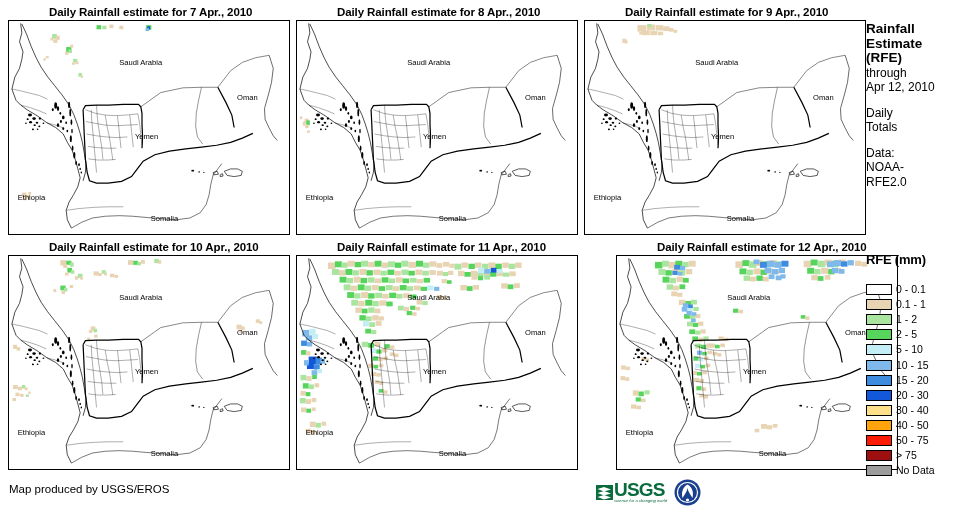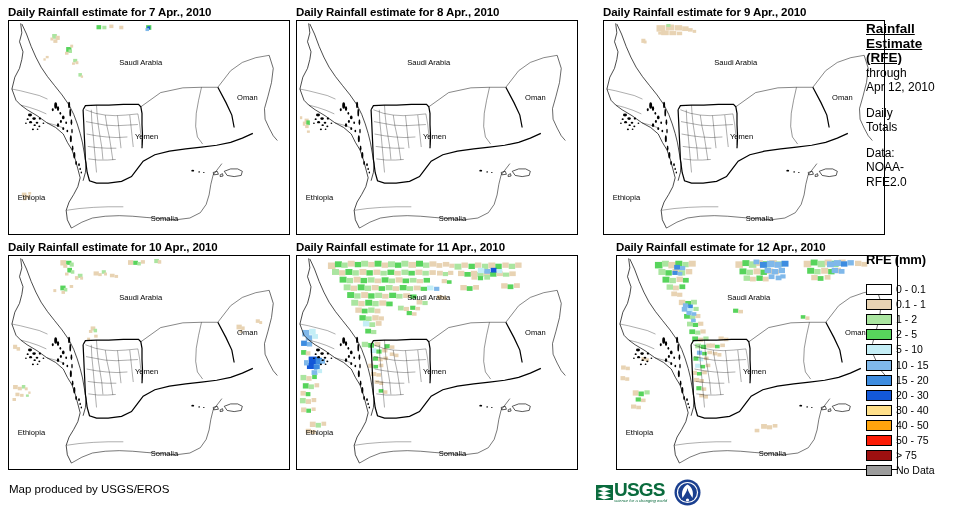--- a/index.html
+++ b/index.html
@@ -1,27 +1,27 @@
 <!DOCTYPE html>
 <html><head>
 <meta charset="utf-8">
 <style>
   html,body{margin:0;padding:0;background:#ffffff;}
   body{width:967px;height:511px;position:relative;overflow:hidden;
        font-family:"Liberation Sans","DejaVu Sans",sans-serif;color:#000;}
 
   .panel{position:absolute;}
   .panel-title{font-size:11.5px;font-weight:bold;color:#000;letter-spacing:-0.1px;
-               white-space:nowrap;height:16px;line-height:16px;}
+               white-space:nowrap;height:16px;line-height:16px;margin-left:41px;}
   .map-frame{position:absolute;border:1px solid #000;background:#a21caf;overflow:hidden;}
 
   .map-svg{display:block;width:100%;height:100%;}
 
   .side{position:absolute;left:866px;top:22px;width:101px;}
-  .side-head{font-size:13.5px;font-weight:bold;line-height:14.5px;text-decoration:underline;}
+  .side-head{font-size:13.5px;font-weight:bold;line-height:14.5px;}
   .side-sub{font-size:12px;line-height:14.5px;font-weight:normal;}
   .side-gap{height:11px;}
 
   .legend{position:absolute;left:866px;top:252px;width:101px;}
   .legend-title{font-size:13px;font-weight:bold;margin-bottom:15px;letter-spacing:-0.2px;}
   .legend-row{display:flex;align-items:center;height:15.1px;}
   .sw{width:26px;height:11px;border:1px solid #000;box-sizing:border-box;margin-right:4px;flex:none;}
   .legend-lbl{font-size:10.5px;line-height:11px;white-space:nowrap;}
 
   .credit{position:absolute;left:9px;top:483px;font-size:11.5px;}
@@ -236,21 +236,21 @@
     <g class="geo-lbl" fill="#000" font-size="26">
       <text x="378" y="148">Saudi Arabia</text>
       <text x="782" y="268">Oman</text>
       <text x="432" y="398">Yemen</text>
       <text x="30" y="606">Ethiopia</text>
       <text x="486" y="676">Somalia</text>
     </g>
   </svg>
     </div>
   </div>
-  <div class="panel" style="left:603px;top:4px;width:280px;">
+  <div class="panel" style="left:584px;top:4px;width:280px;">
     <div class="panel-title">Daily Rainfall estimate for 9 Apr., 2010</div>
     <div class="map-frame" style="left:0;top:16px;width:280px;height:213px;">
 
   <svg class="map-svg" viewBox="0 0 960 720" preserveAspectRatio="none">
     <rect x="0" y="0" width="960" height="720" fill="#ffffff"></rect>
     <g>
             <rect x="180" y="14" width="30" height="22" fill="#e8d3b3"></rect>
             <rect x="212" y="12" width="28" height="20" fill="#e8d3b3"></rect>
             <rect x="242" y="14" width="26" height="18" fill="#e8d3b3"></rect>
             <rect x="268" y="18" width="22" height="16" fill="#e8d3b3"></rect>

